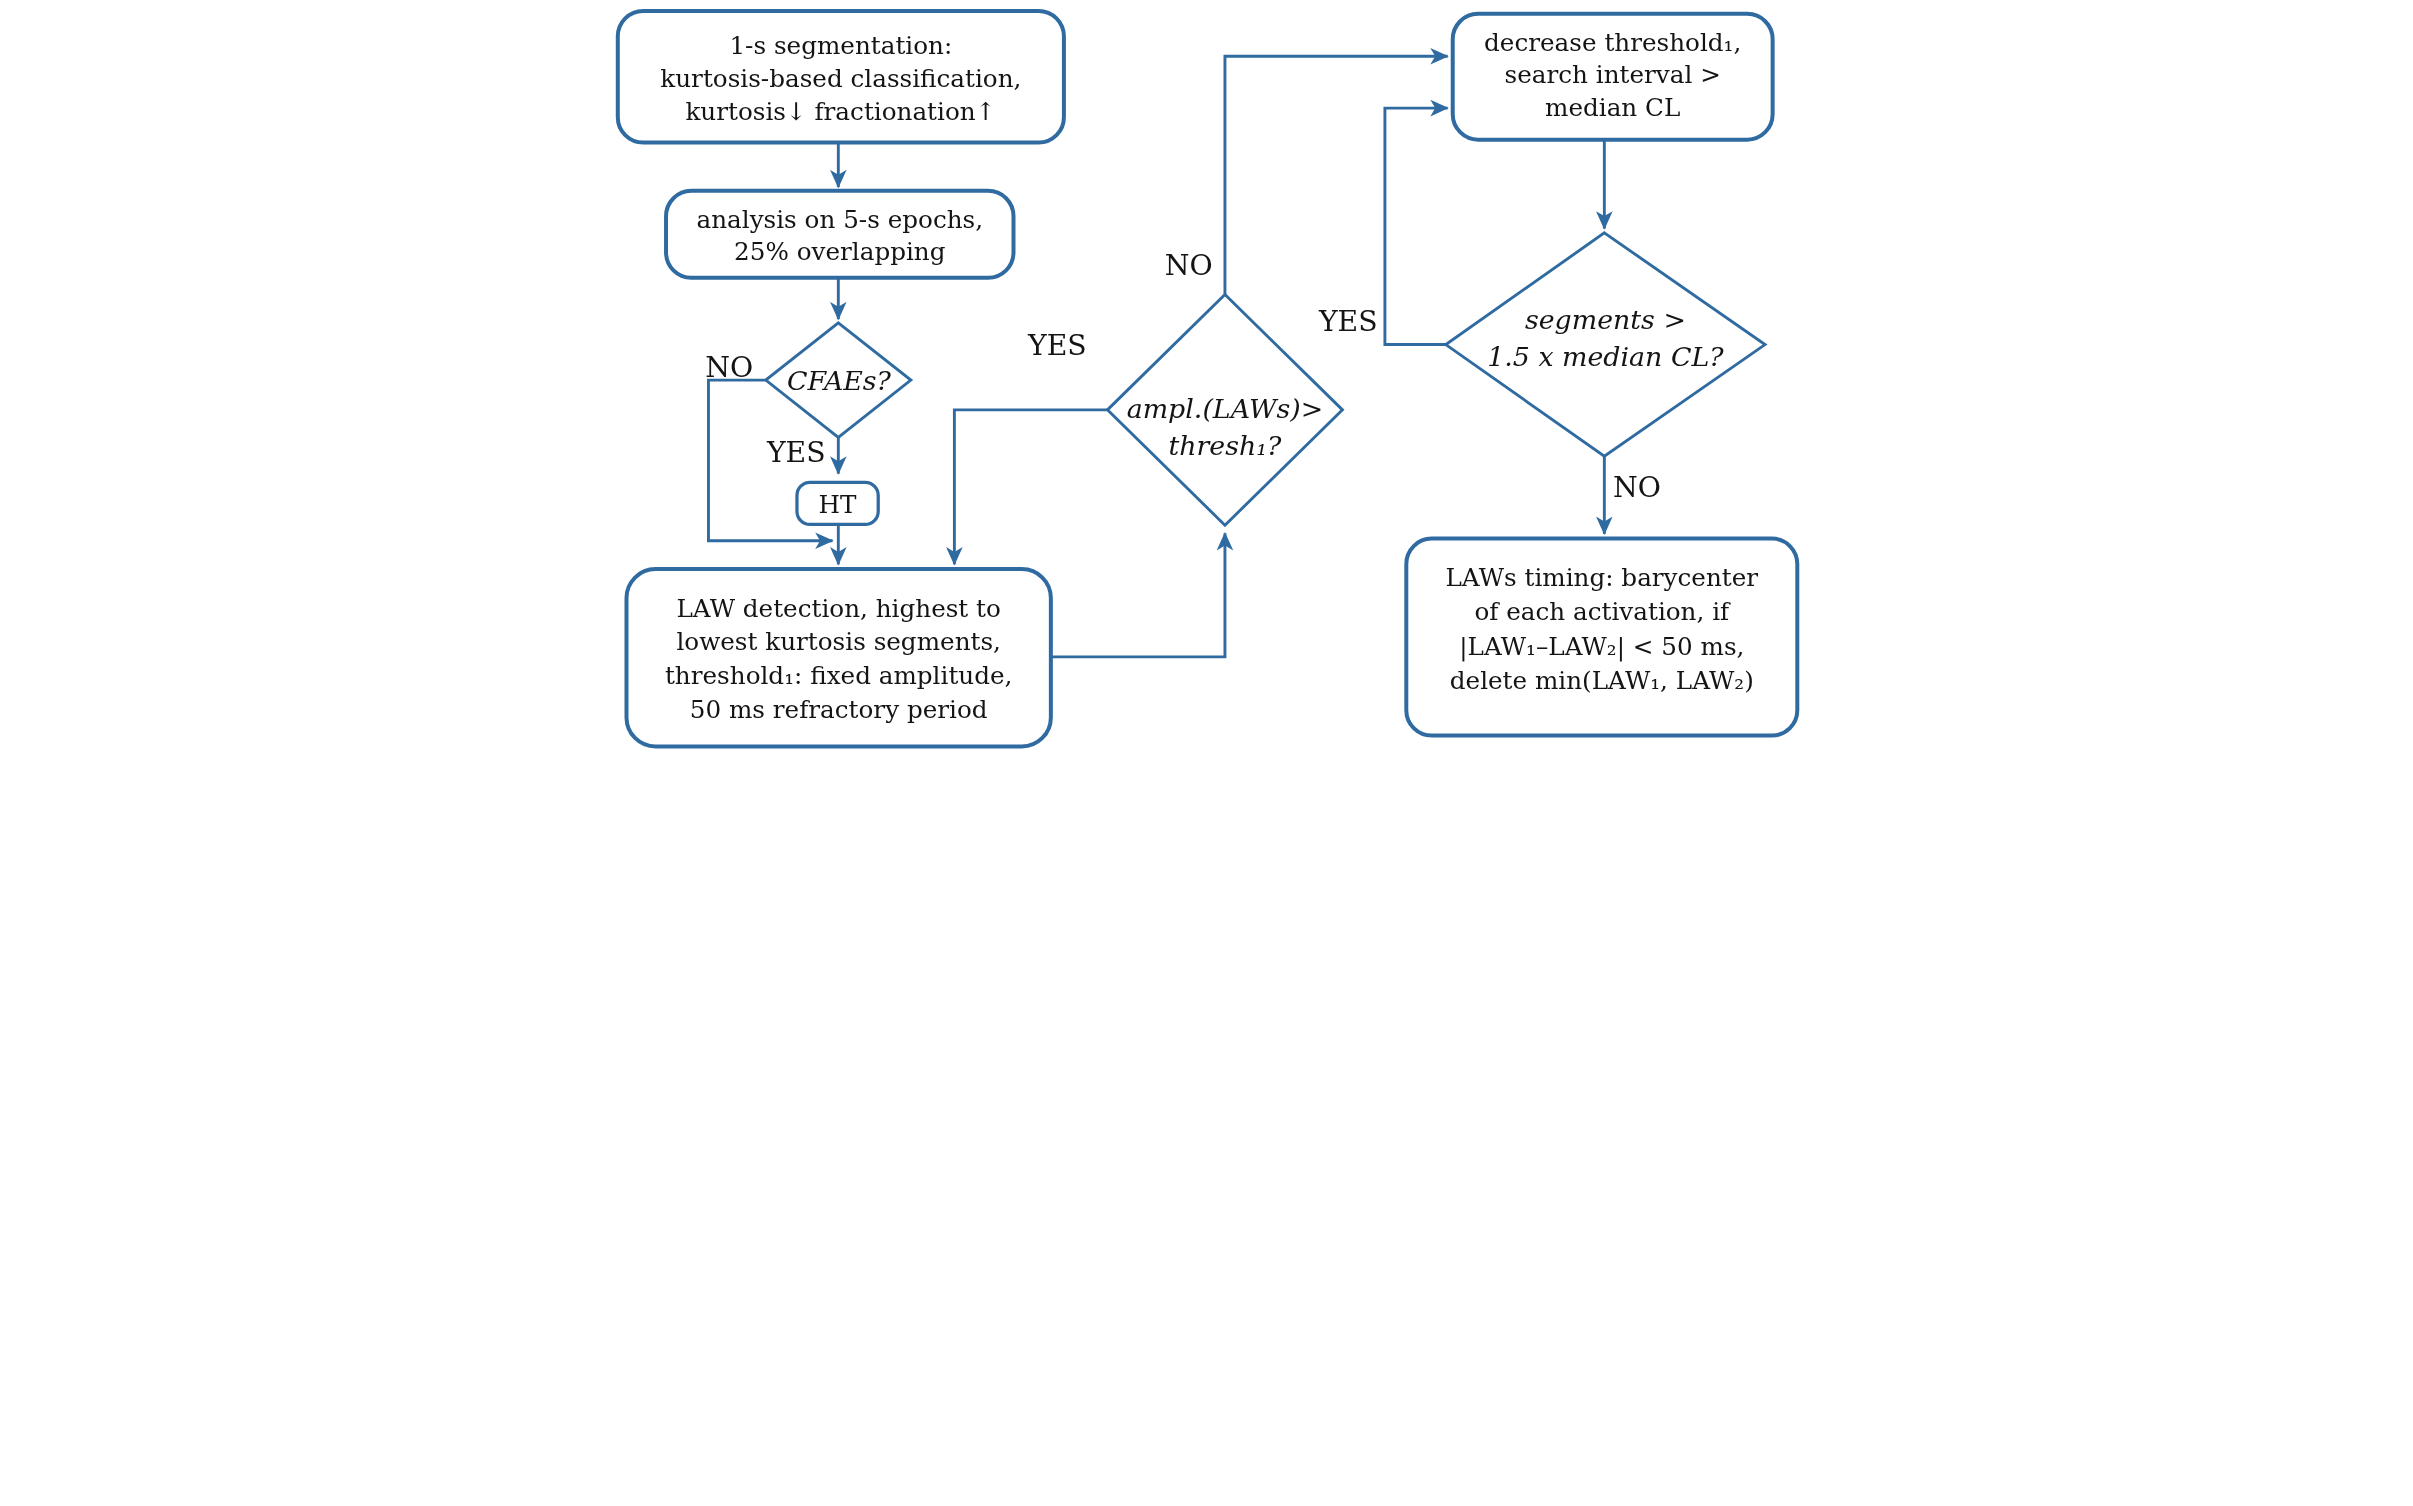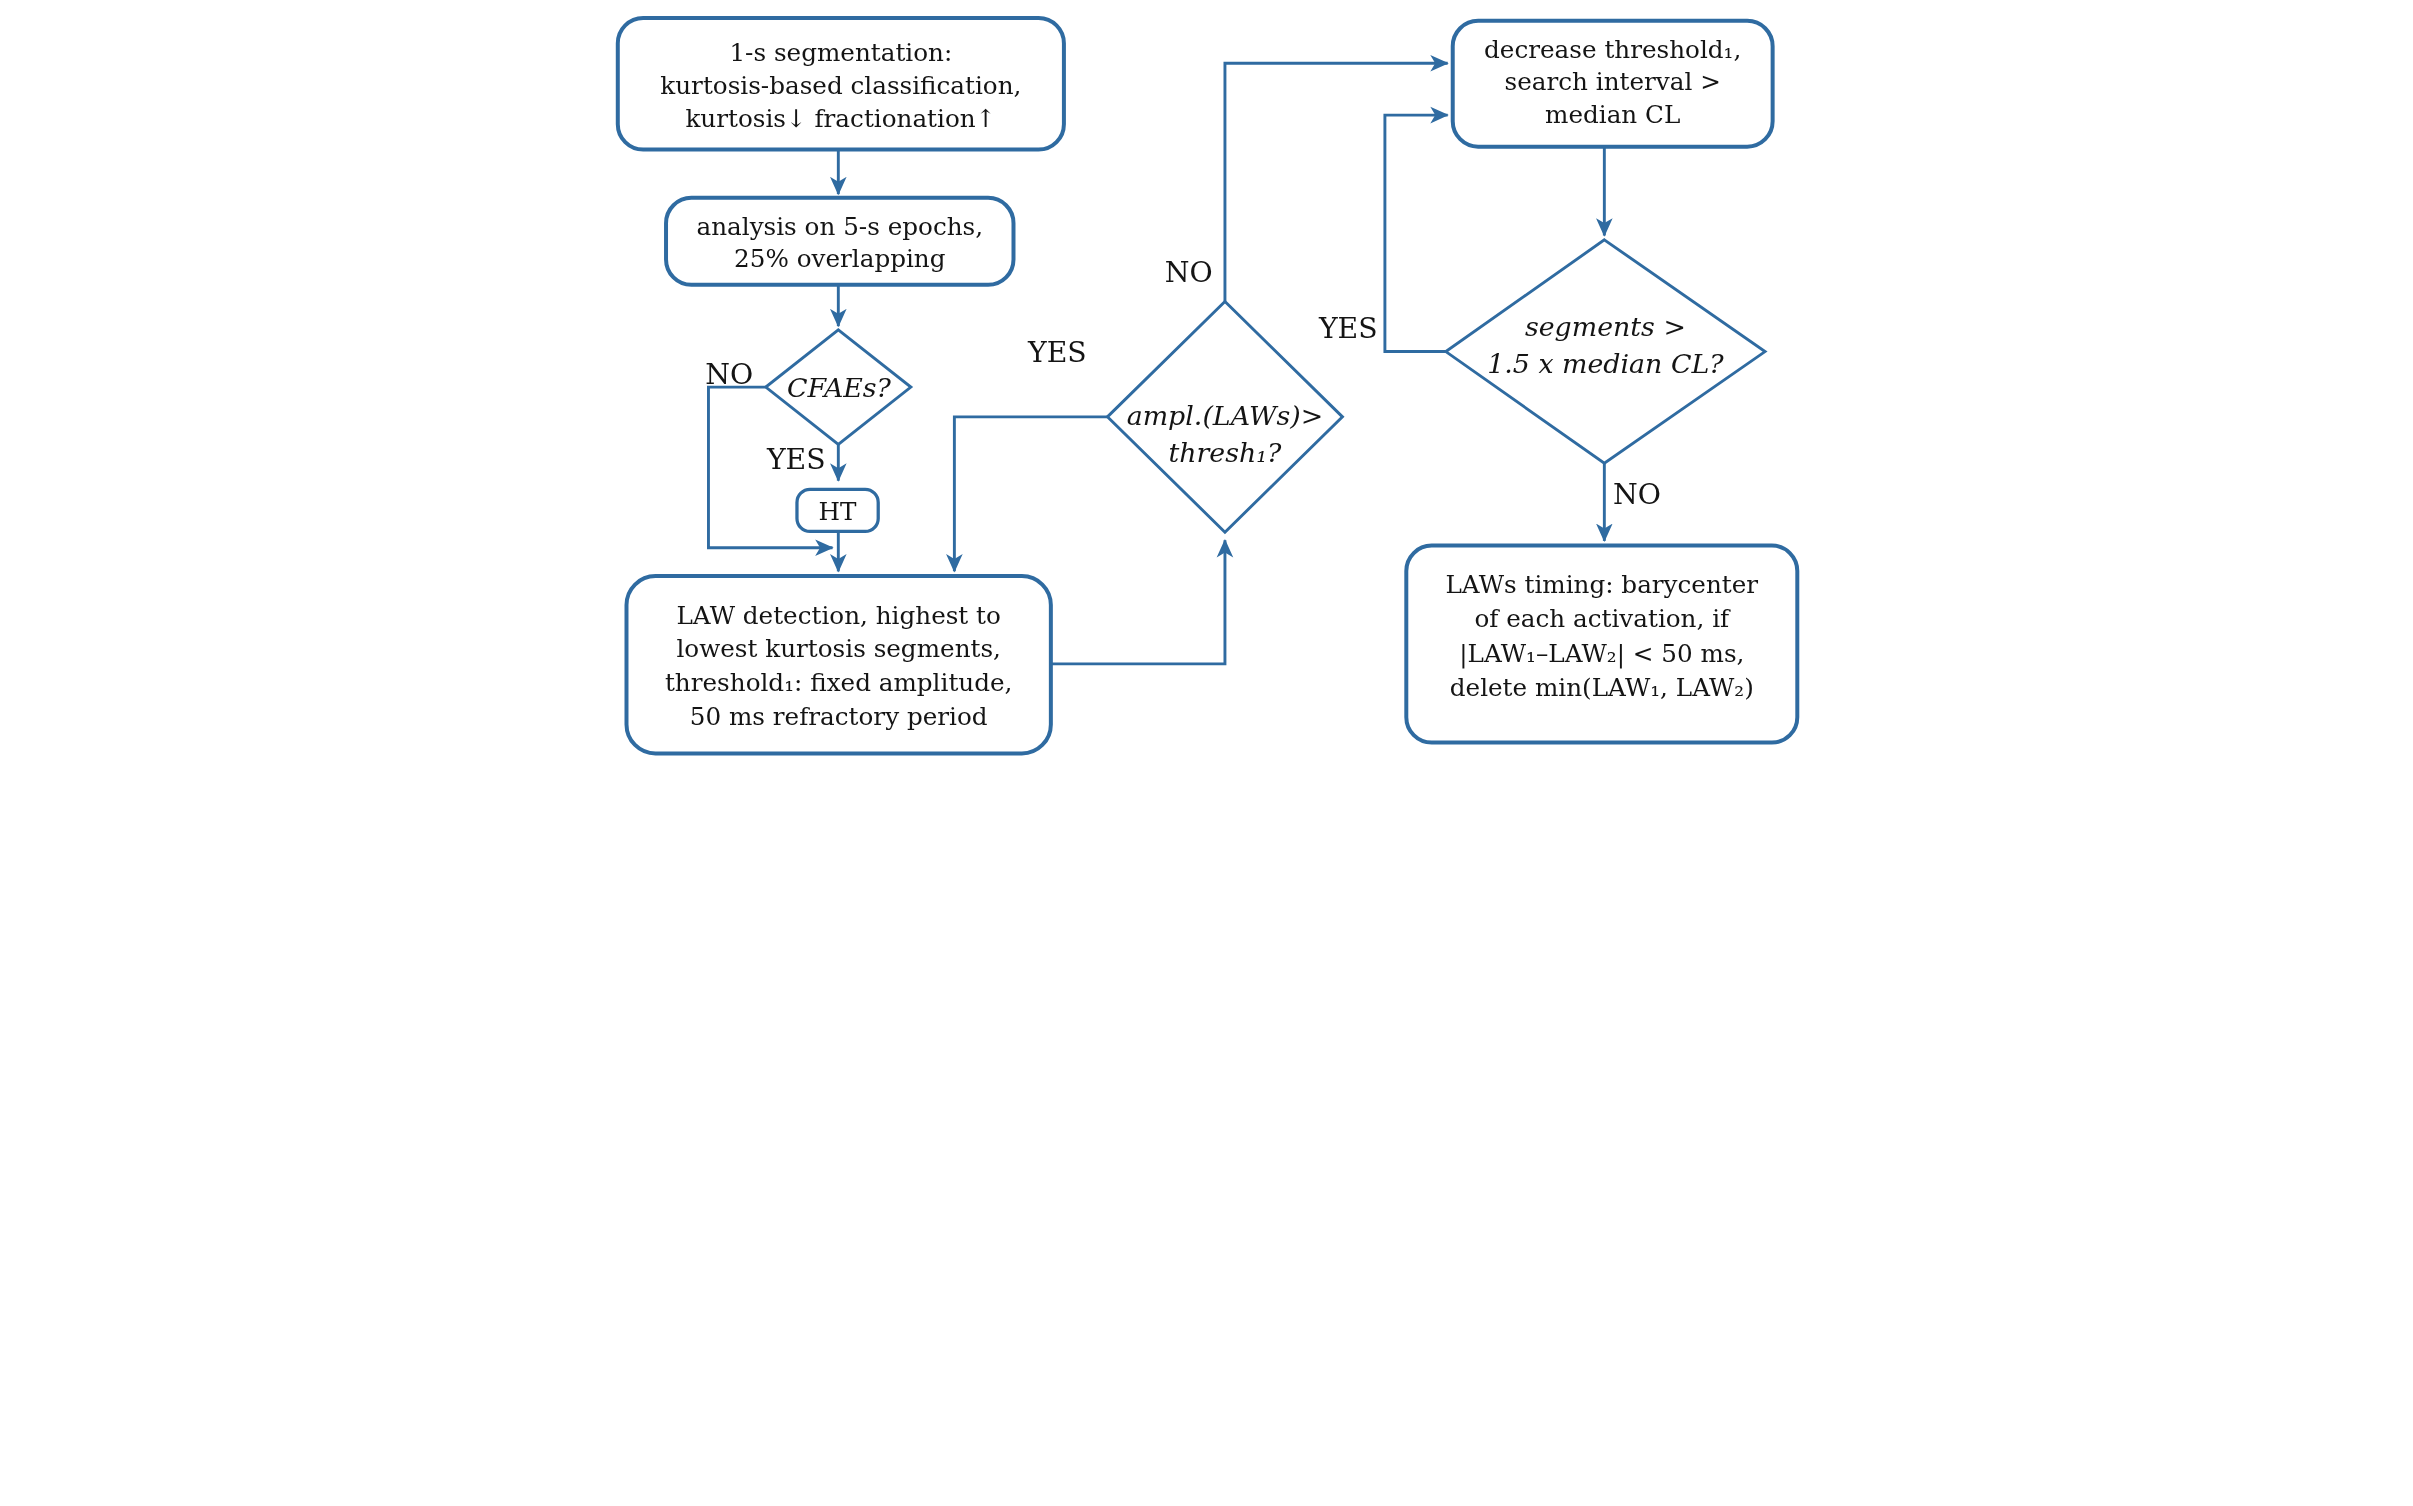--- a/index.html
+++ b/index.html
@@ -1,21 +1,21 @@
 <!DOCTYPE html>
 <html style="--line: #2f6ba1; --text: #141414; --bg: #ffffff;font-size:11.6px"><head>
 <meta charset="utf-8">
 <style>
   :root{
     --line:#2f6ba1;
     --text:#141414;
     --bg:#ffffff;
   }
   html,body{margin:0;padding:0;background:var(--bg);}
-  .stage{width:100%;max-width:1206px;margin:7px auto;}
+  .stage{width:100%;max-width:1206px;margin:0 auto;}
   svg{display:block;width:100%;height:auto;background:var(--bg);}
   .shape{fill:#ffffff;stroke:var(--line);}
   .rect{stroke-width:11;}
   .rect-small{stroke-width:9;}
   .diamond{stroke-width:8;stroke-linejoin:miter;}
   .edge{fill:none;stroke:var(--line);stroke-width:8;marker-end:url(#arrowhead);}
   text{
     font-family:"DejaVu Serif","Liberation Serif",serif;
     fill:var(--text);
     text-anchor:middle;

